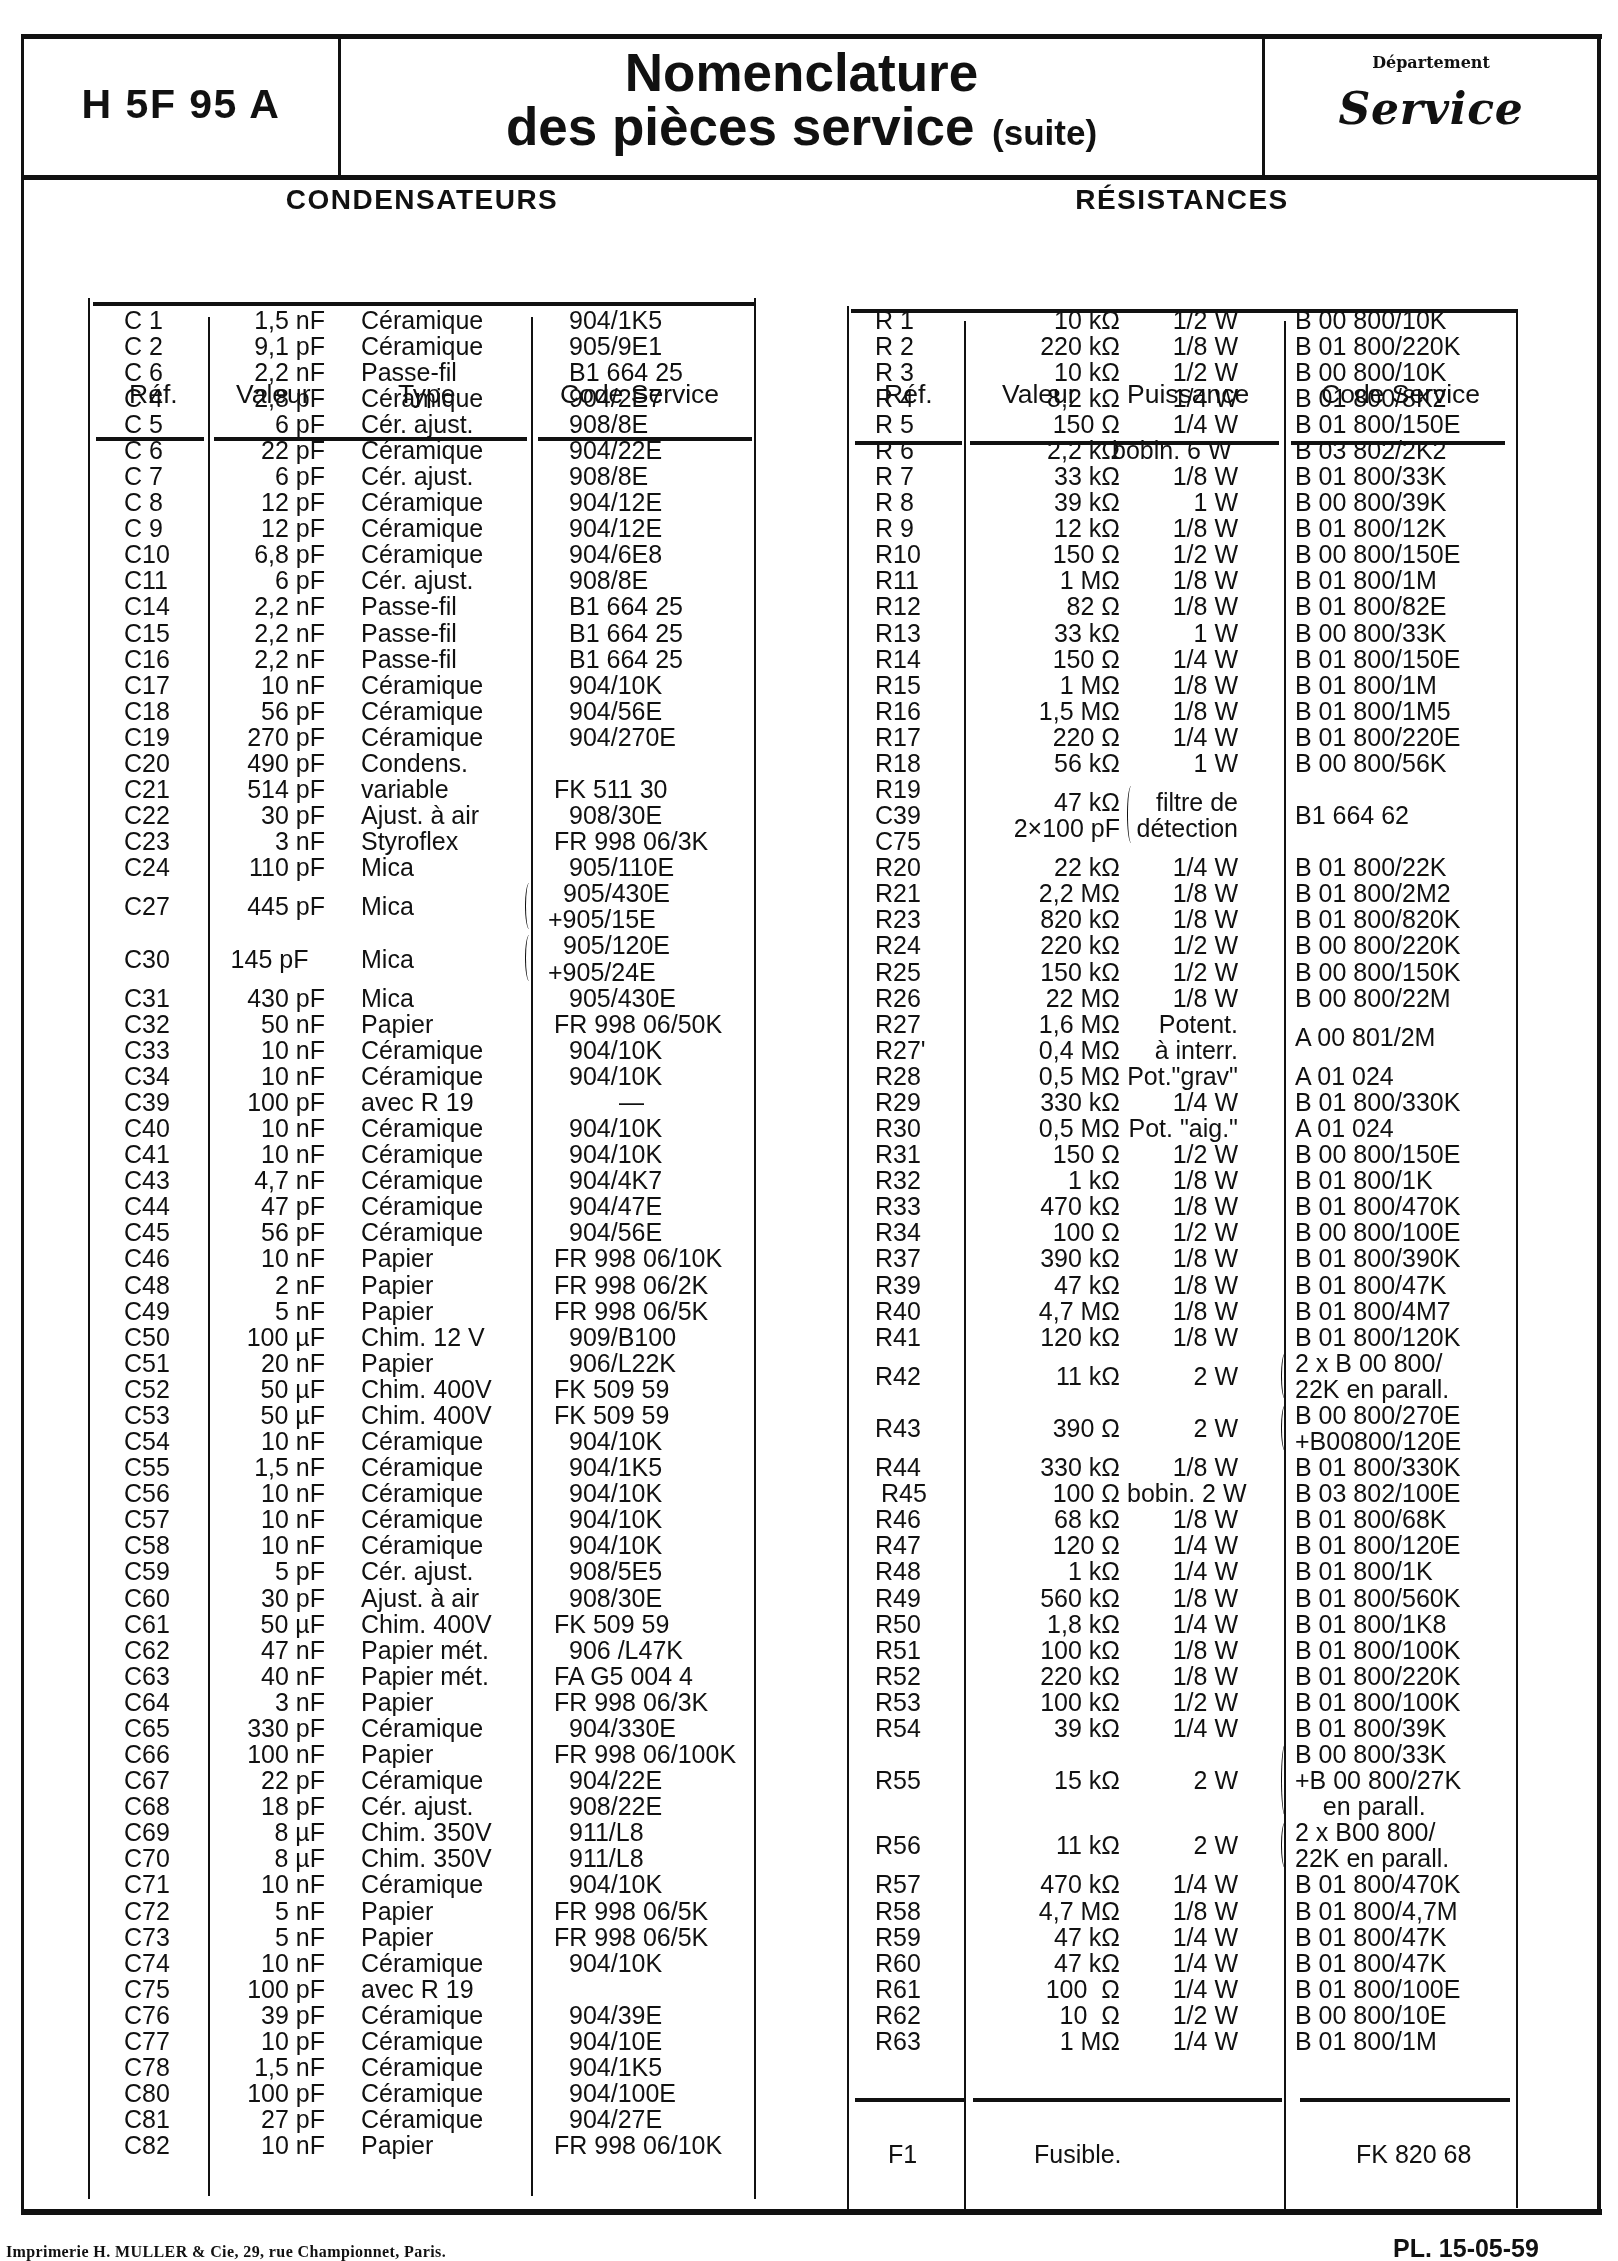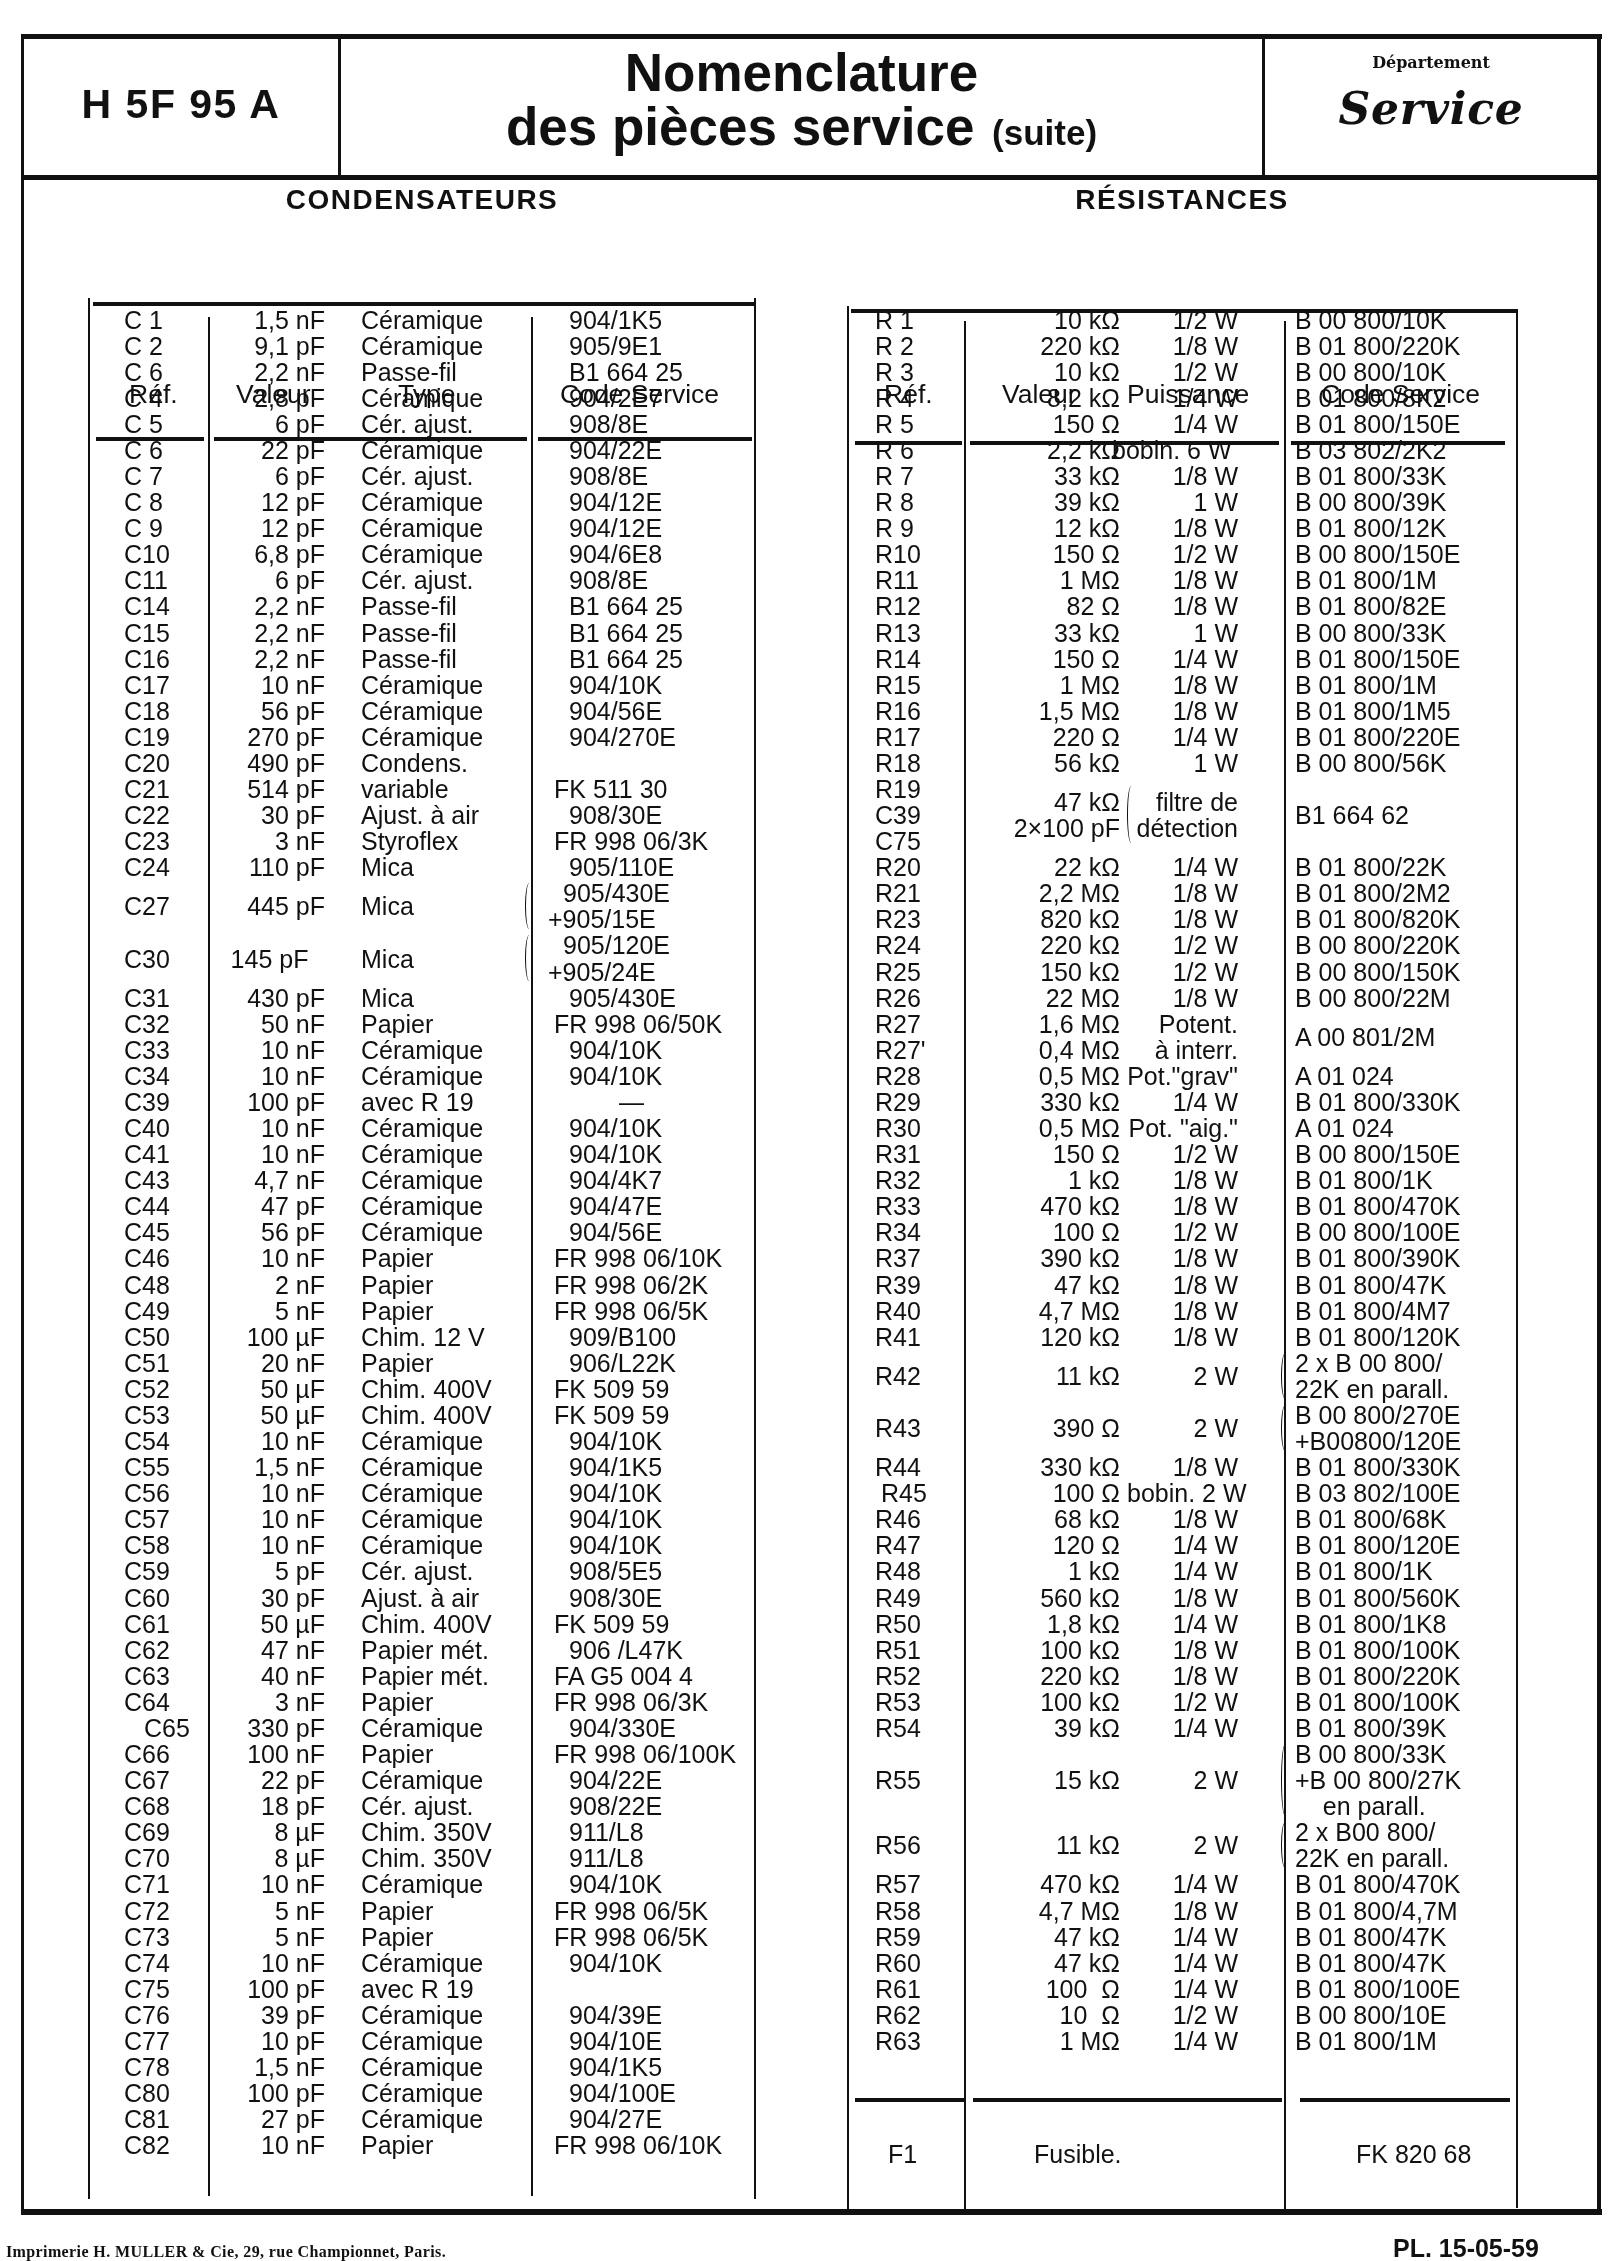--- a/index.html
+++ b/index.html
@@ -274,21 +274,21 @@
       <div class="cell" style="left: 361px; top: 1637px;">Papier mét.</div>
       <div class="cell" style="left: 569px; top: 1637px;">906 /L47K</div>
       <div class="cell" style="left: 124px; top: 1663px;">C63</div>
       <div class="cell right" style="left: 214px; width: 111px; top: 1663px;">40 nF</div>
       <div class="cell" style="left: 361px; top: 1663px;">Papier mét.</div>
       <div class="cell" style="left: 554px; top: 1663px;">FA G5 004 4</div>
       <div class="cell" style="left: 124px; top: 1689px;">C64</div>
       <div class="cell right" style="left: 214px; width: 111px; top: 1689px;">3 nF</div>
       <div class="cell" style="left: 361px; top: 1689px;">Papier</div>
       <div class="cell" style="left: 554px; top: 1689px;">FR 998 06/3K</div>
-      <div class="cell" style="left: 124px; top: 1715px; margin-left: 20px;">C65</div>
+      <div class="cell" style="left: 124px; top: 1715px;">C65</div>
       <div class="cell right" style="left: 214px; width: 111px; top: 1715px;">330 pF</div>
       <div class="cell" style="left: 361px; top: 1715px;">Céramique</div>
       <div class="cell" style="left: 569px; top: 1715px;">904/330E</div>
       <div class="cell" style="left: 124px; top: 1741px;">C66</div>
       <div class="cell right" style="left: 214px; width: 111px; top: 1741px;">100 nF</div>
       <div class="cell" style="left: 361px; top: 1741px;">Papier</div>
       <div class="cell" style="left: 554px; top: 1741px;">FR 998 06/100K</div>
       <div class="cell" style="left: 124px; top: 1767px;">C67</div>
       <div class="cell right" style="left: 214px; width: 111px; top: 1767px;">22 pF</div>
       <div class="cell" style="left: 361px; top: 1767px;">Céramique</div>

